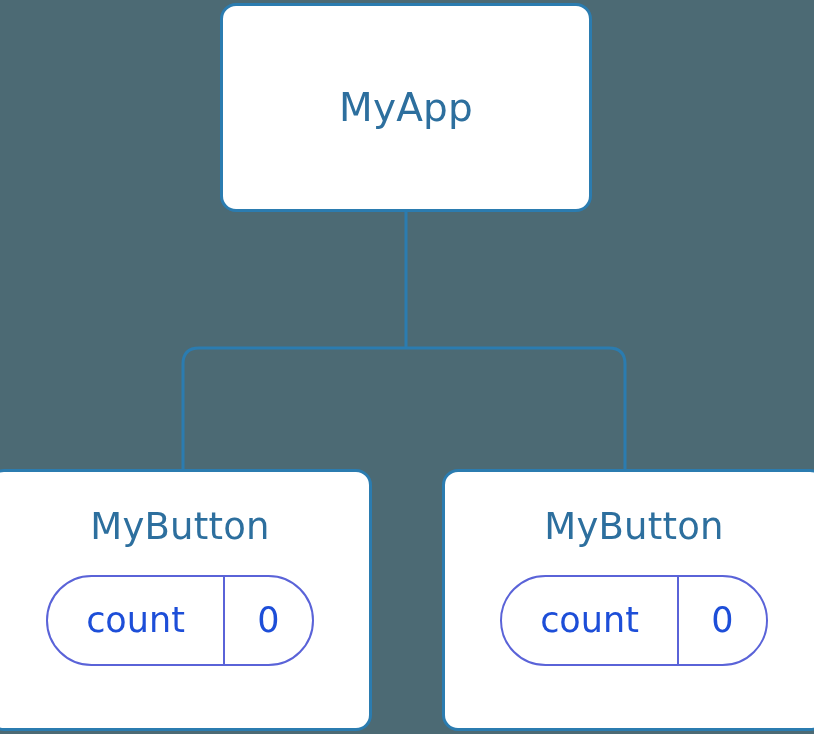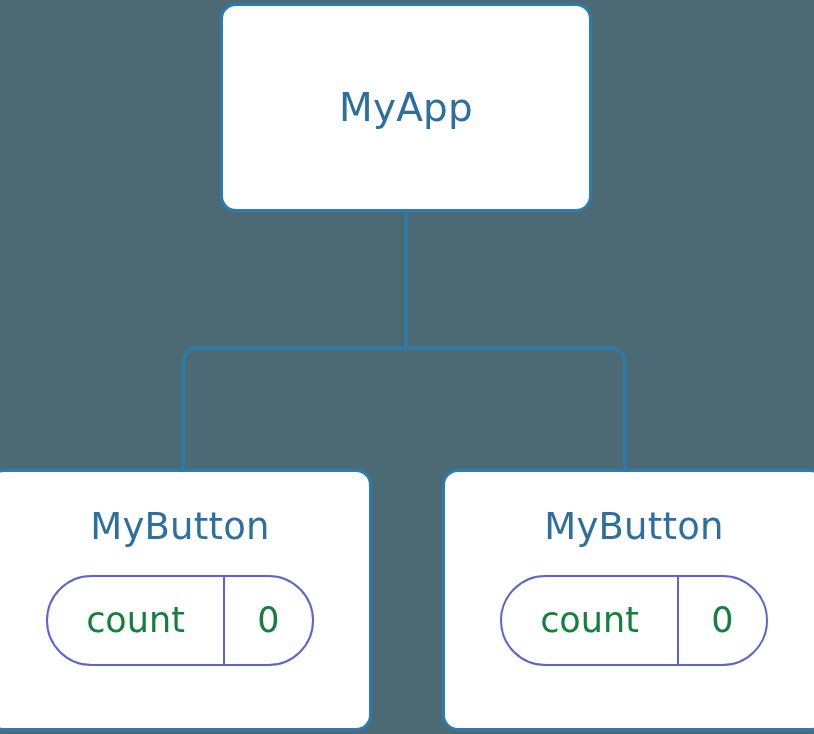--- a/index.html
+++ b/index.html
@@ -88,21 +88,21 @@
     display: flex;
     align-items: stretch;
     overflow: hidden;
   }
 
   .state-key,
   .state-val {
     display: flex;
     align-items: center;
     justify-content: center;
-    color: #15803d;
+    color: #1d4ed8;
     font-size: 35px;
     line-height: 1;
     white-space: nowrap;
   }
 
   .state-key {
     flex: 0 0 175px;
   }
 
   .state-val {

